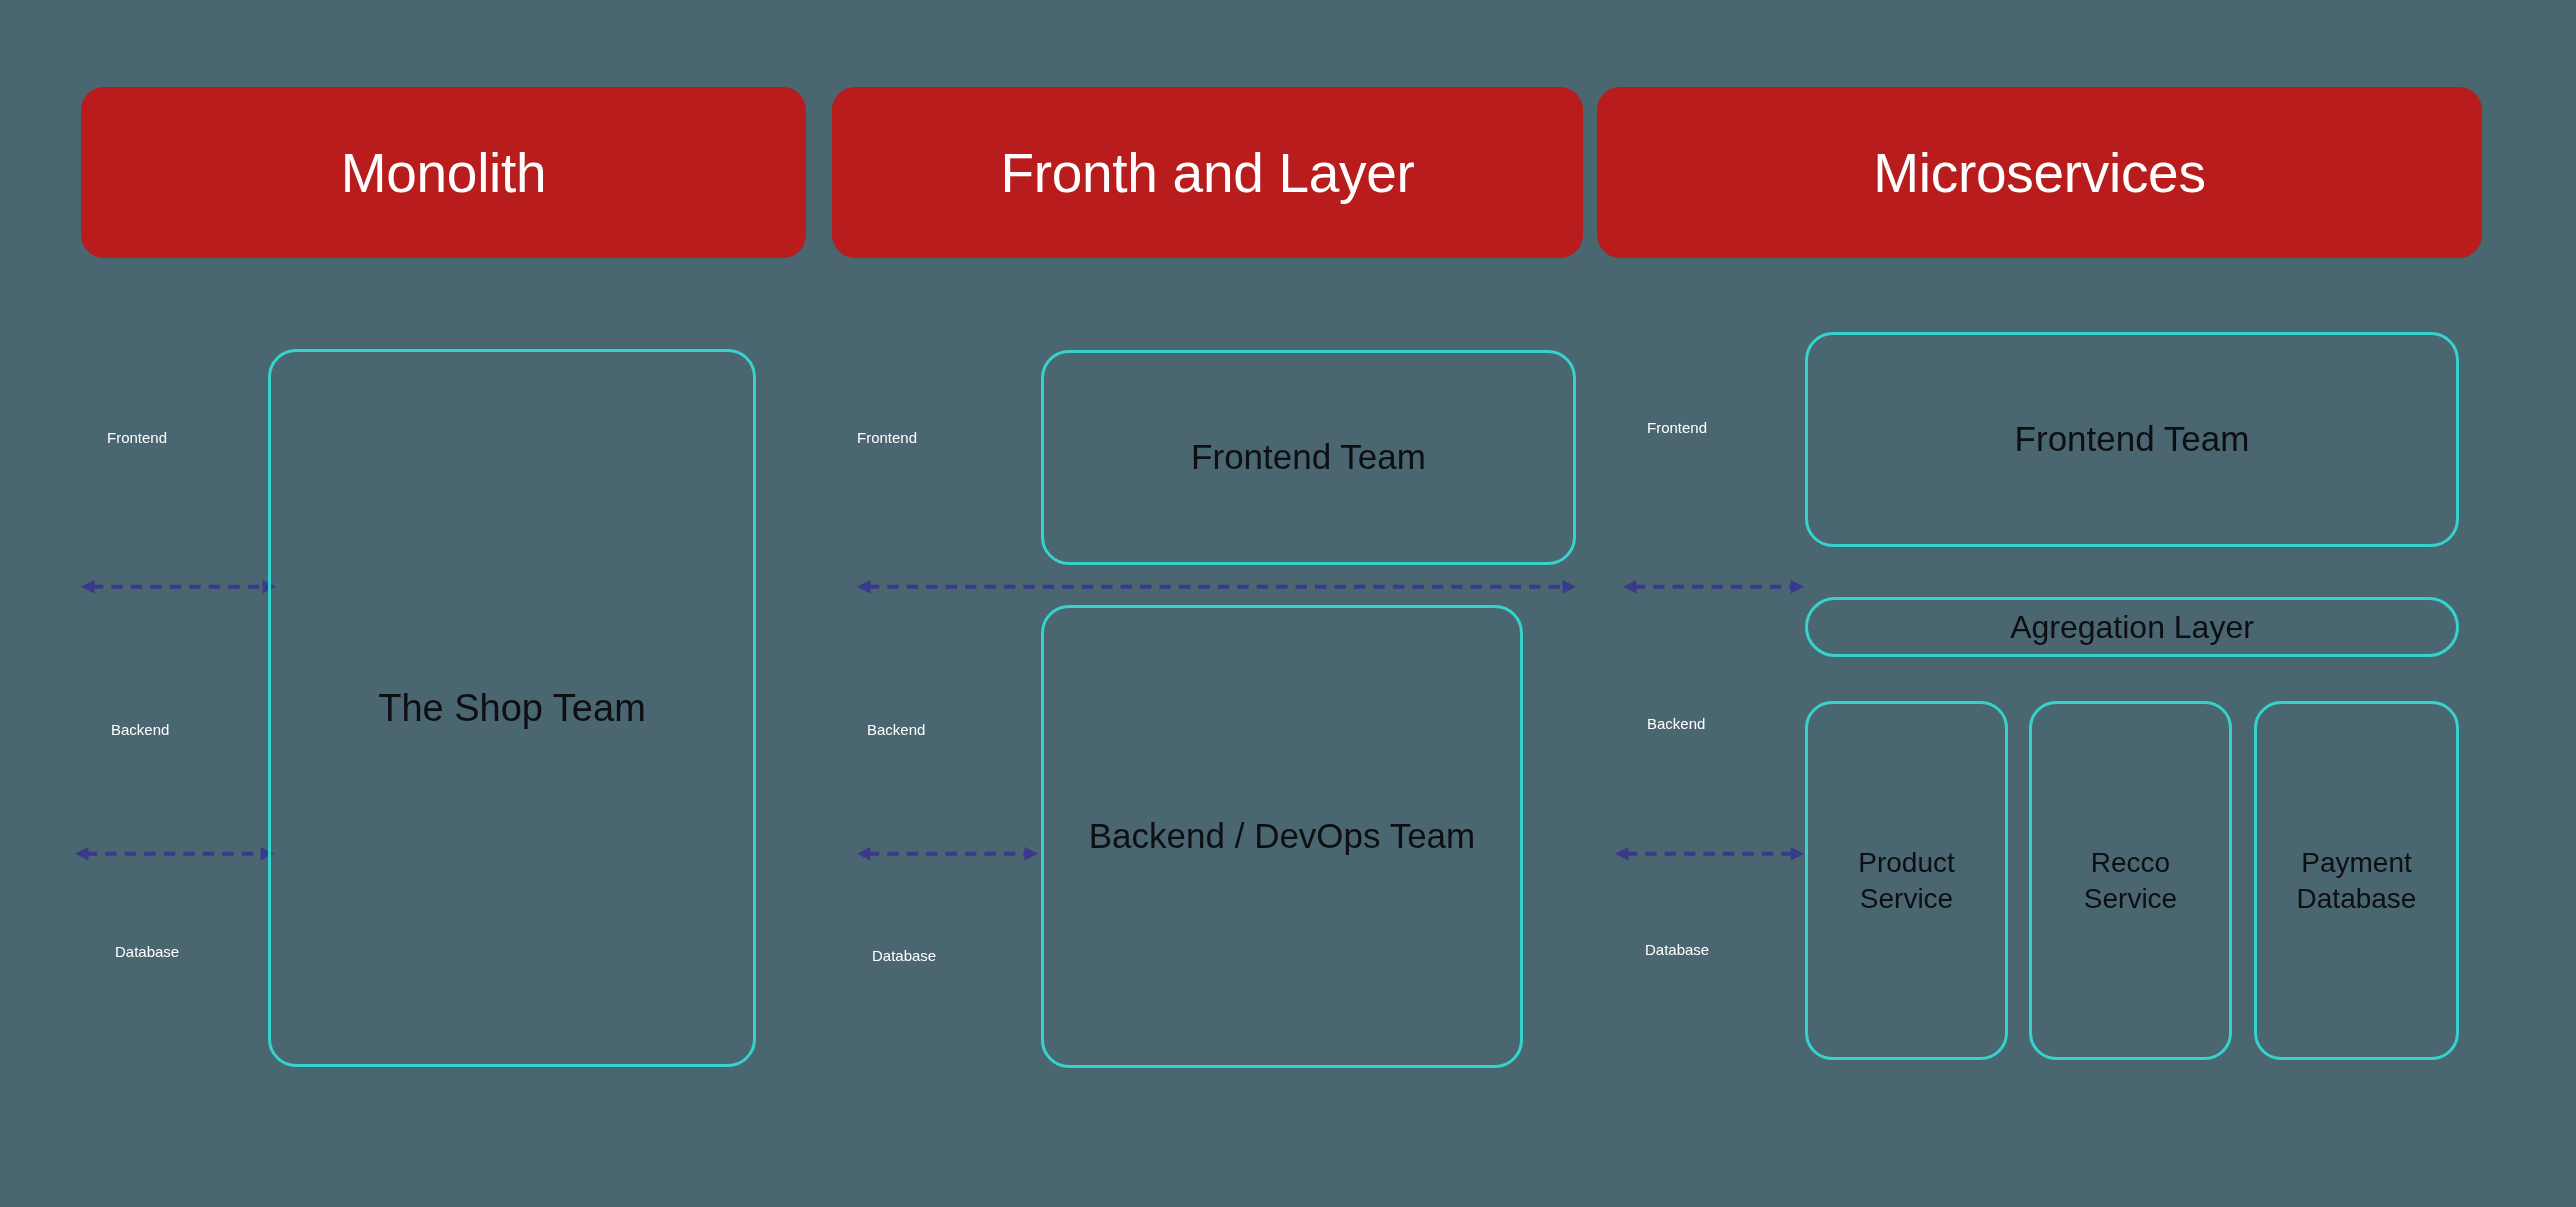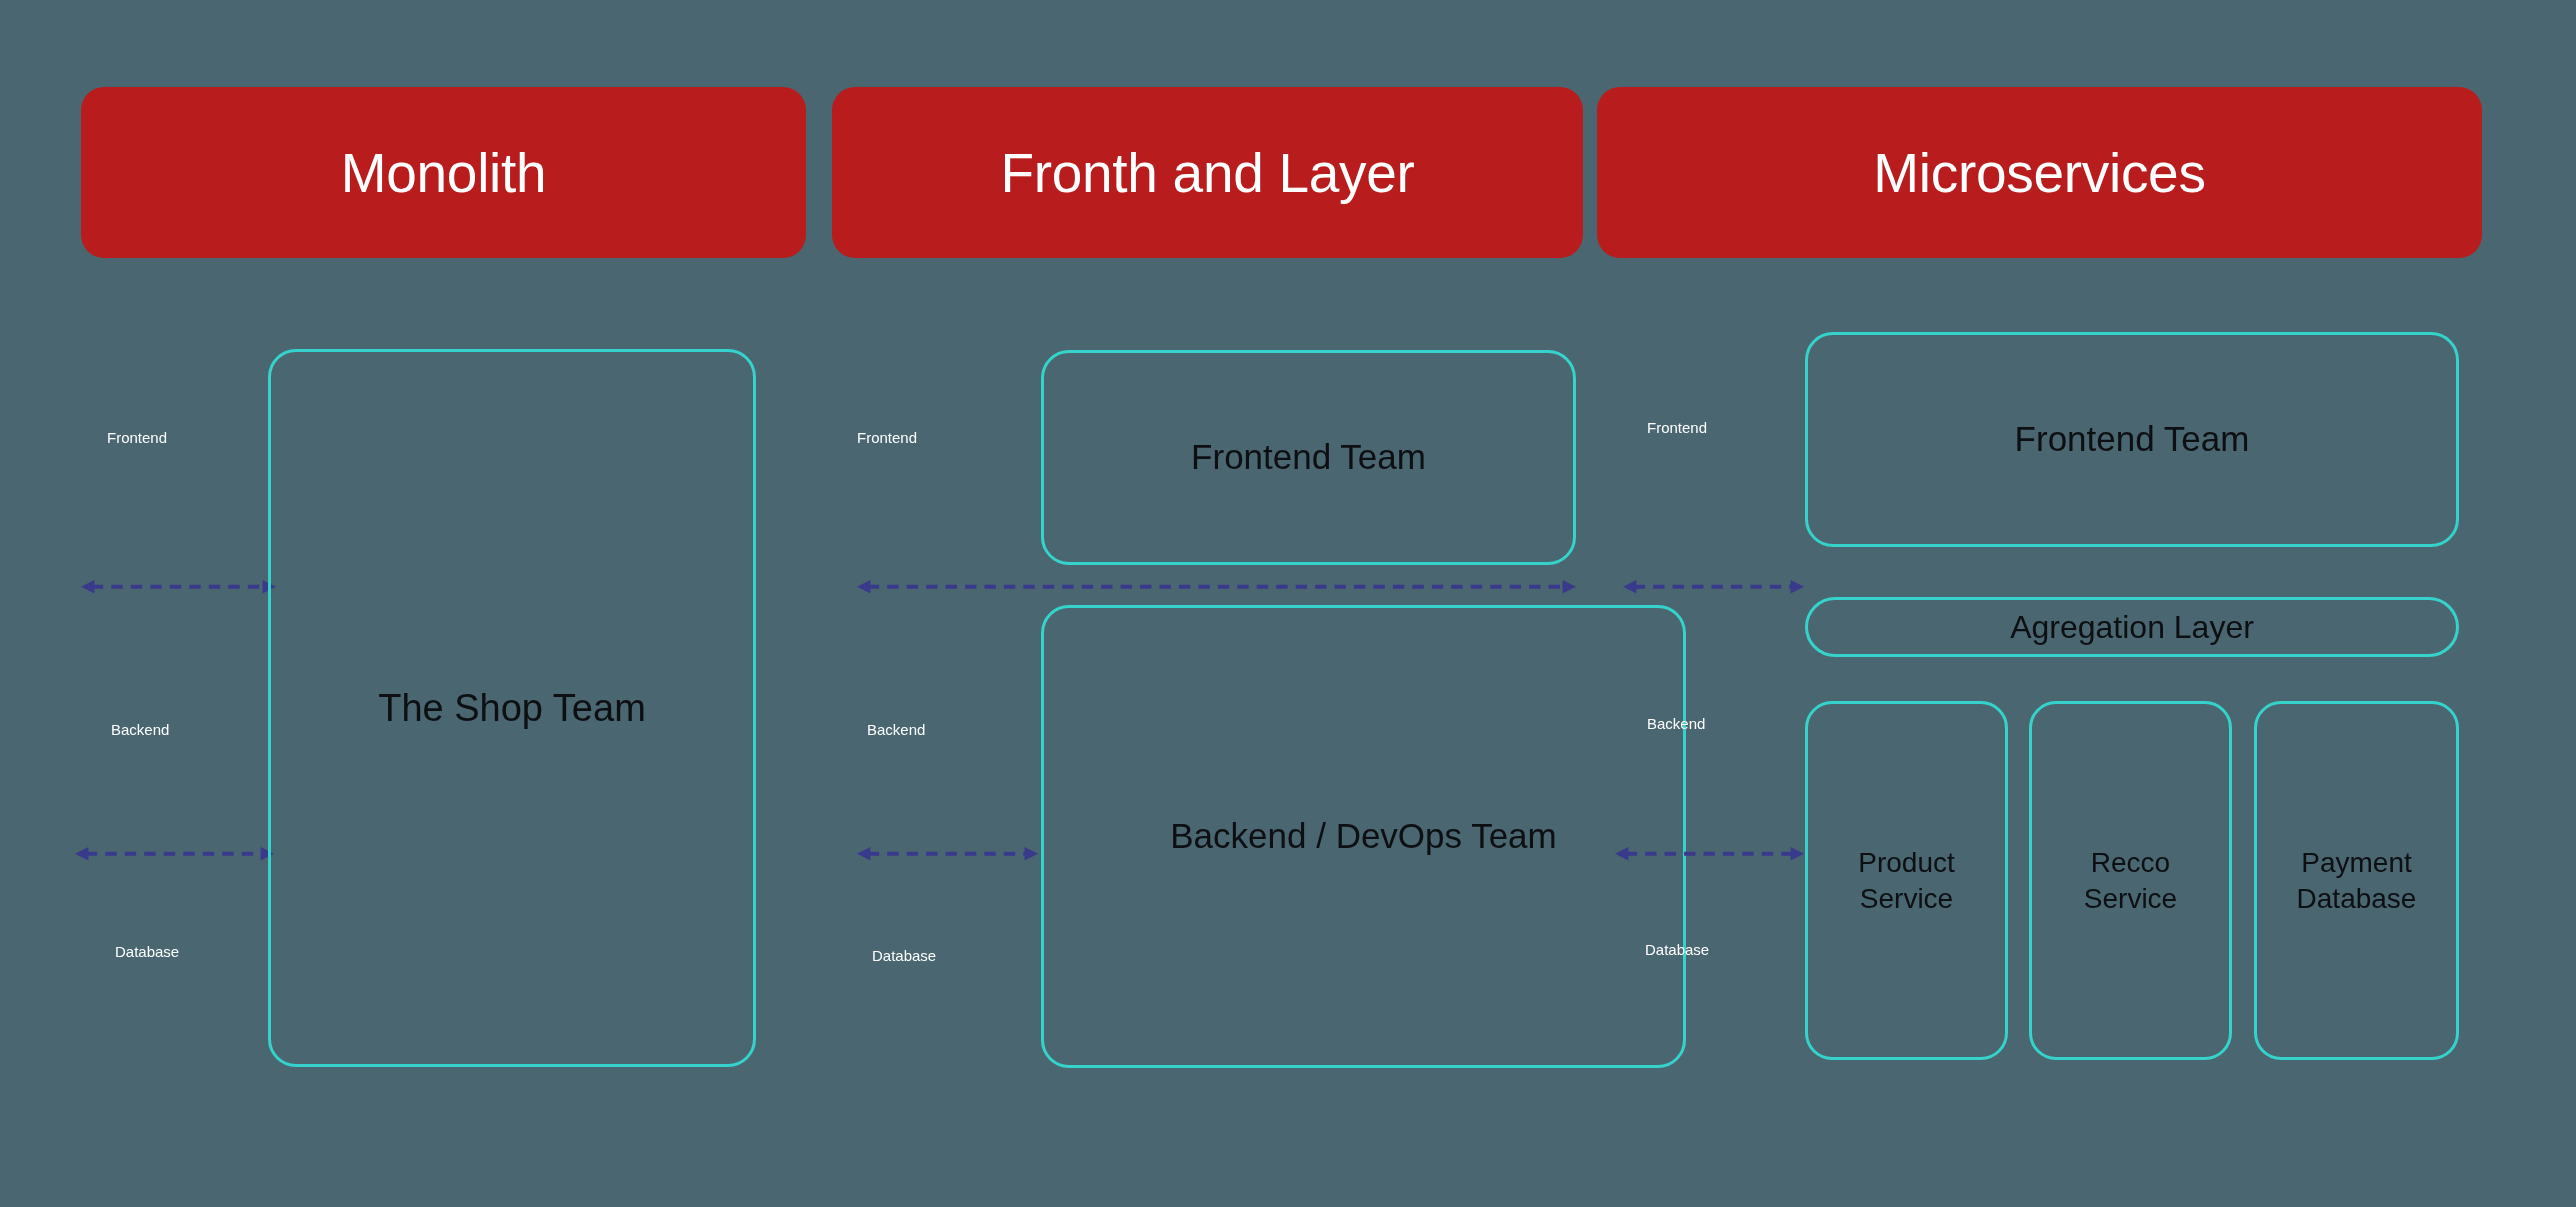--- a/index.html
+++ b/index.html
@@ -88,21 +88,21 @@
   #col1-label-database { left: 115px; top: 943px; }
   #col1-arrow-1 { left: 81px; top: 578px;  width: 195px; }
   #col1-arrow-2 { left: 75px; top: 845px; width: 199px; }
 
   
   #col2-frontend-team {
     left: 1041px; top: 350px; width: 535px; height: 215px;
     font-size: 35px;
   }
   #col2-backend-team {
-    left: 1041px; top: 605px; width: 645px; height: 463px;
+    left: 1041px; top: 605px; width: 482px; height: 463px;
     font-size: 35px;
   }
   #col2-label-frontend { left: 857px; top: 429px; }
   #col2-label-backend  { left: 867px; top: 721px; }
   #col2-label-database { left: 872px; top: 947px; }
   #col2-arrow-1 { left: 857px; top: 578px;  width: 719px; }
   #col2-arrow-2 { left: 857px; top: 845px; width: 181px; }
 
   
   #col3-frontend-team {

